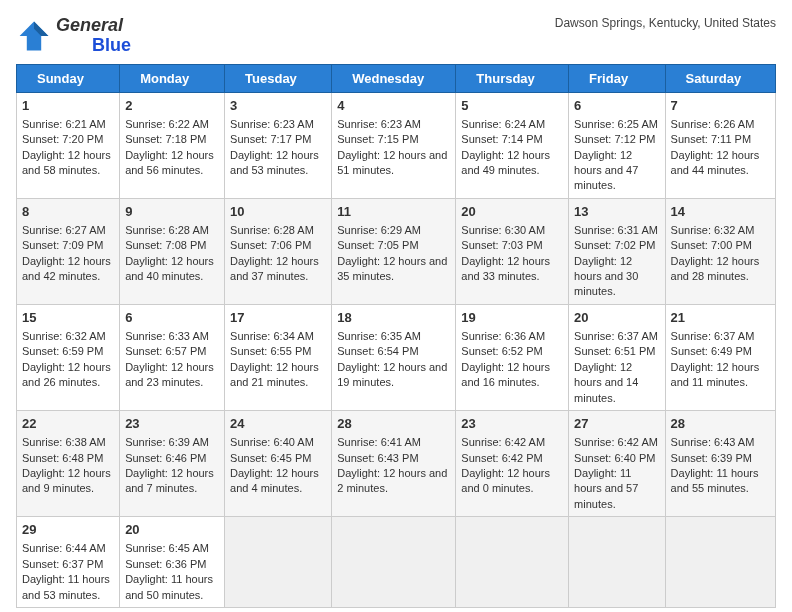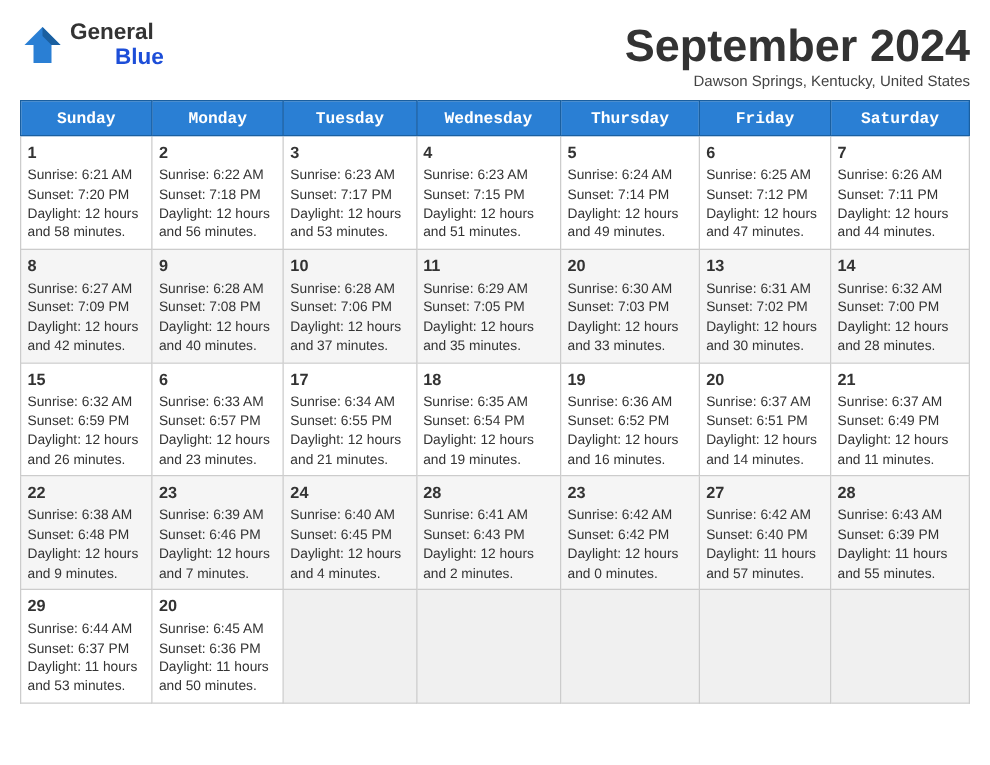--- a/index.html
+++ b/index.html
@@ -19,21 +19,21 @@
     .logo {
       display: flex;
       align-items: center;
       gap: 4px;
     }
     .logo-text {
       font-size: 18px;
       font-weight: bold;
       line-height: 1.1;
     }
-    .logo-text .general { color: #333; }
+    .logo-text .general { color: #333; font-style: italic; }
     .logo-text .blue { color: #1d4ed8; margin-left: 36px; }
     .logo-icon {
       width: 36px;
       height: 36px;
     }
     .title-block {
       text-align: right;
     }
     .month-title {
       font-size: 36px;
@@ -45,26 +45,25 @@
       color: #444;
     }
     table {
       width: 100%;
       border-collapse: collapse;
       font-size: 11px;
     }
     thead tr th {
       background-color: #2a7fd4;
       color: #fff;
-      padding: 6px 0;
-      text-align: center;
+      padding: 6px 20px;
+      text-align: left;
       font-size: 13px;
       font-weight: bold;
       border: 1px solid #1a5fa0;
-      font-family: Liberation Mono, monospace;
     }
     tbody tr td {
       vertical-align: top;
       padding: 4px 5px;
       border: 1px solid #ccc;
       color: #333;
       line-height: 1.4;
       min-height: 80px;
       background: #fff;
     }
@@ -89,21 +88,20 @@
     <svg class="logo-icon" viewBox="0 0 40 40">
       <polygon points="20,4 36,20 28,20 28,36 12,36 12,20 4,20" fill="#2a7fd4"></polygon>
       <polygon points="20,4 36,20 28,20 20,12" fill="#1a5fa0"></polygon>
     </svg>
     <div class="logo-text">
       <div><span class="general">General</span></div>
       <div><span class="blue">Blue</span></div>
     </div>
   </div>
   <div class="title-block">
-    <div class="month-title">September 2024</div>
     <div class="location-title">Dawson Springs, Kentucky, United States</div>
   </div>
 </div>
 
 <table>
   <thead>
     <tr>
 
     <th>Sunday</th>
         <th>Monday</th>

